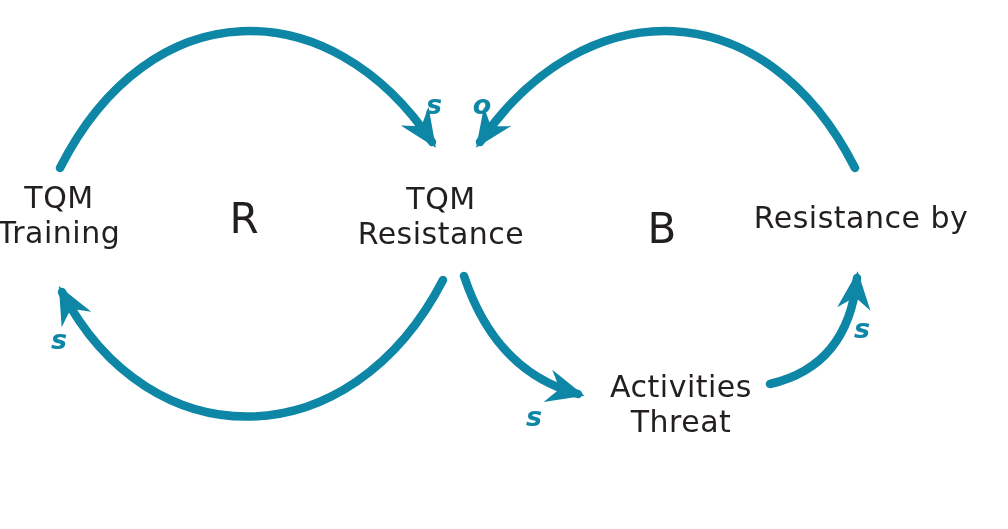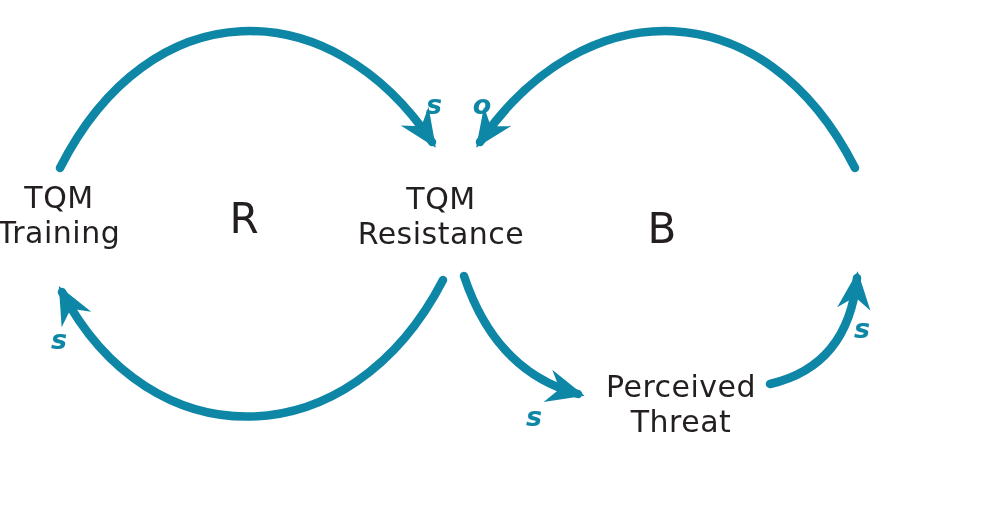--- a/index.html
+++ b/index.html
@@ -76,24 +76,25 @@
     <div>TQM</div>
     <div>Training</div>
   </div>
 
   <div class="node" style="left:441px; top:216px;">
     <div>TQM</div>
     <div>Resistance</div>
   </div>
 
   <div class="node" style="left:861px; top:218px;">
+    <div>Resistance by</div>
   </div>
 
   <div class="node" style="left:681px; top:404px;">
-    <div>Perceived</div>
+    <div>Activities</div>
     <div>Threat</div>
   </div>
 
   <div class="loop-label" style="left:244px; top:219px;">R</div>
 
   <div class="loop-label" style="left:662px; top:229px;">B</div>
 
   <div class="polarity" style="left:434px; top:104px;">s</div>
 
   <div class="polarity" style="left:482px; top:104px;">o</div>

